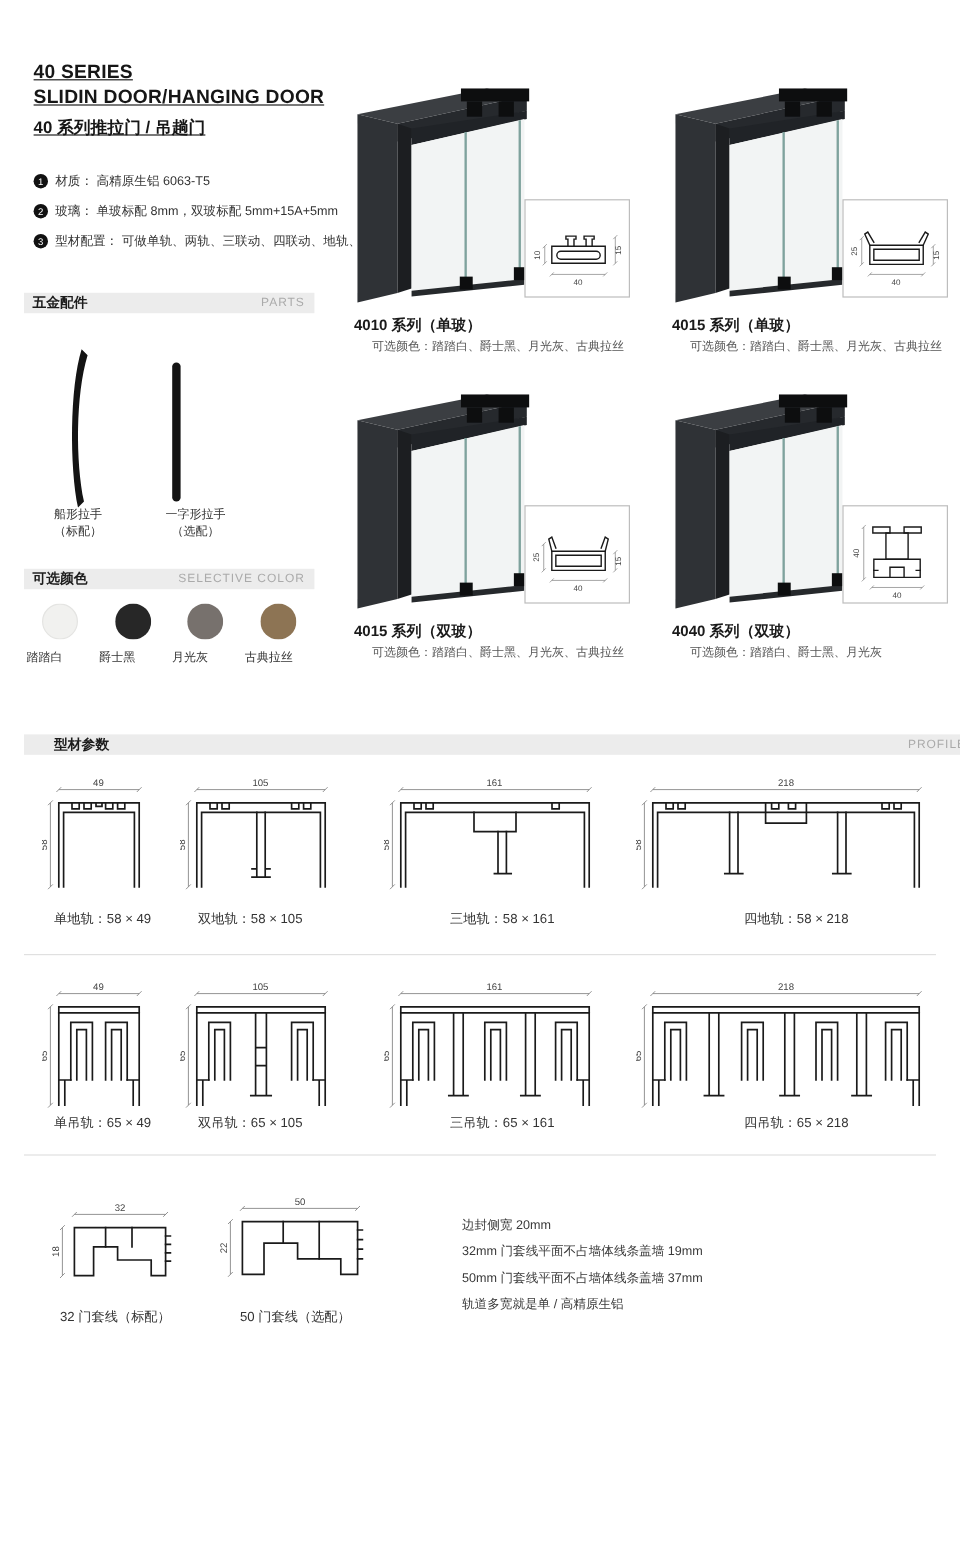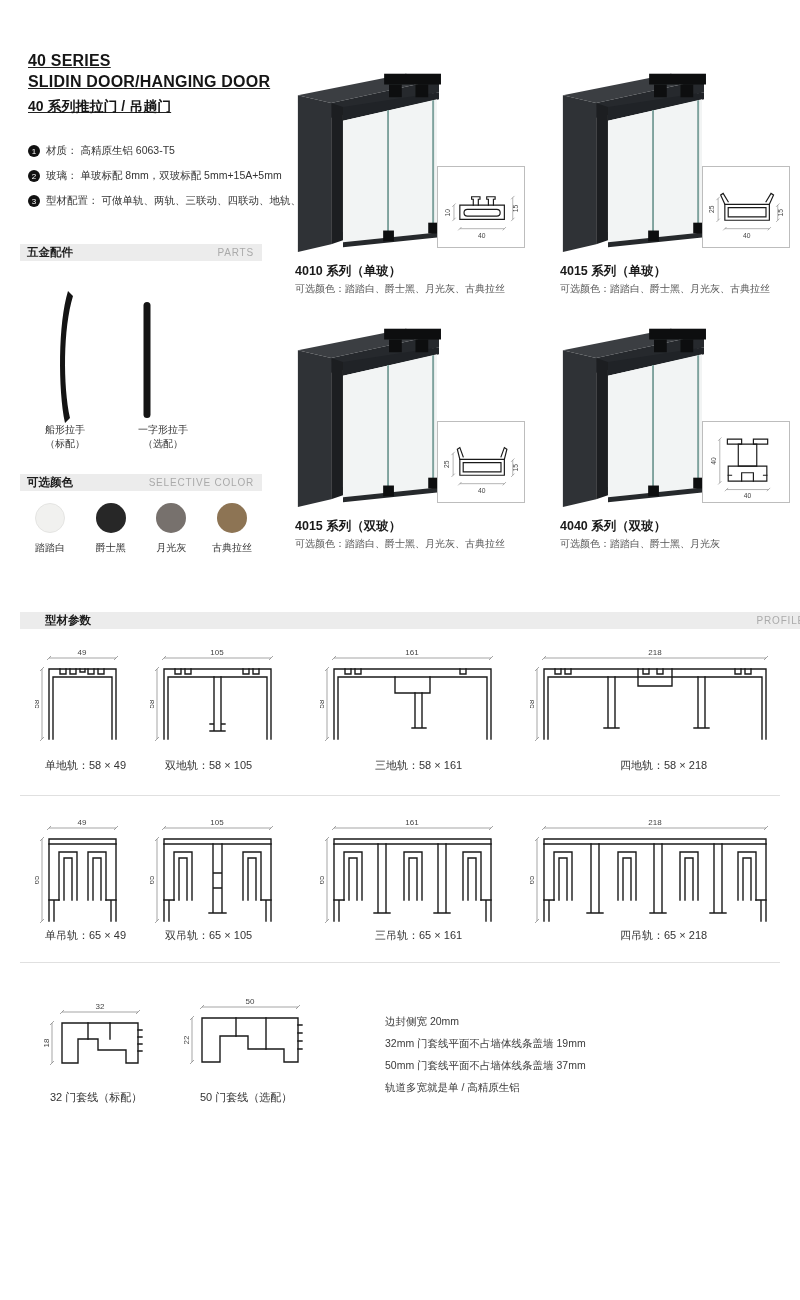--- a/index.html
+++ b/index.html
@@ -28,33 +28,33 @@
   .parts-body{position:relative;height:160px;}
   .handle-a{position:absolute;left:34px;top:28px;}
   .handle-b{position:absolute;left:122px;top:40px;}
   .handle-labels{display:flex;margin-top:2px;}
   .hlabel{width:90px;text-align:center;font-size:10px;color:#333;line-height:14px;}
   .hlabel.second{margin-left:8px;}
 
   
   .colors{position:absolute;left:20px;top:436px;width:242px;margin-top:38px;}
   .swatches{display:flex;justify-content:space-between;margin-top:12px;padding:0 2px;}
-  .swatch-item{width:56px;text-align:center;}
+  .swatch-item{width:56px;}
   .swatch-item svg{display:block;margin:0 auto;}
   .swatch-item .clabel{font-size:10px;color:#333;margin-top:8px;white-space:nowrap;}
   .swatch-0 circle{stroke:#e4e4e2;stroke-width:1;}
 
   
   .card{position:absolute;width:250px;height:255px;}
   .card .photo{position:absolute;left:0;top:0;}
   .card .secbox{position:absolute;left:147px;top:106px;width:86px;height:80px;
                 border:1px solid #bdbdbd;background:#fff;}
   .card .secbox svg{display:block;}
   .card .cap1{position:absolute;left:5px;top:203px;font-size:12.5px;font-weight:bold;color:#1a1a1a;white-space:nowrap;}
-  .card .cap2{position:absolute;left:5px;top:222px;font-size:10px;color:#555;white-space:nowrap;text-align:right;}
+  .card .cap2{position:absolute;left:20px;top:222px;font-size:10px;color:#555;white-space:nowrap;text-align:right;}
   #card1{left:290px;top:60px;}
   #card2{left:555px;top:60px;}
   #card3{left:290px;top:315px;}
   #card4{left:555px;top:315px;}
 
   
   .profilebar{position:absolute;left:20px;top:612px;width:760px;padding-left:25px;}
   .pf{position:absolute;}
   .pf-label{position:absolute;font-size:11px;color:#333;white-space:nowrap;}
   .divider{position:absolute;left:20px;width:760px;height:1px;background:#e0e0e0;}

